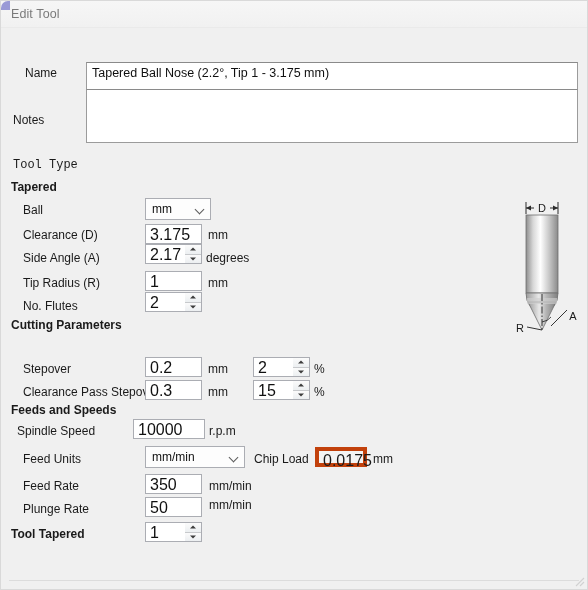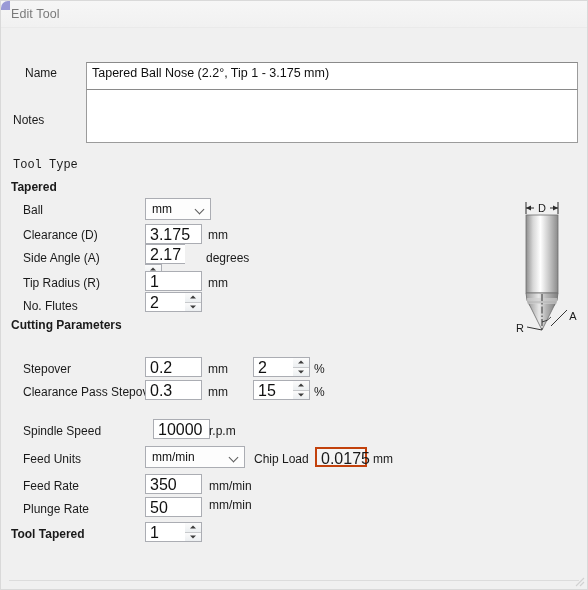--- a/index.html
+++ b/index.html
@@ -78,21 +78,21 @@
     box-sizing: border-box;
     padding: 0 4px;
     font-family: "Liberation Sans", sans-serif;
     font-size: 16px;
     color: #101010;
     outline: none;
   }
   .tf.ro {
     background: #f4f4f4;
     color: #1a1a1a;
-    border: 2px solid #c2410c;
+    border: 4px solid #c2410c;
     text-align: center;
   }
   
   .bigfield {
     border: 1px solid #9b9b9b;
     border-top-color: #8a8a8a;
     background: #fff;
     box-sizing: border-box;
     padding: 3px 5px;
     font-size: 12.5px;
@@ -234,21 +234,21 @@
       <span class="lbl indent">Clearance (D)</span>
     </div>
     <div class="tf" style="position:absolute; left:144px; top:196px; width:57px;">3.175</div>
     <div class="row" style="left:207px; top:200px;">
       <span class="unit">mm</span>
     </div>
 
     <div class="row" style="left:10px; top:223px;">
       <span class="lbl indent">Side Angle (A)</span>
     </div>
-    <div class="spinwrap" style="position:absolute; left:144px; top:216px;flex-direction:column;">
+    <div class="spinwrap" style="position:absolute; left:144px; top:216px;">
       <div class="tf" style="width:40px;">2.17</div>
       <div class="spin">
         <div class="sb top"></div>
         <div class="sb bot"></div>
       </div>
     </div>
     <div class="row" style="left:205px; top:223px;">
       <span class="unit">degrees</span>
     </div>
 
@@ -347,25 +347,28 @@
       <div class="tf" style="width:40px;">15</div>
       <div class="spin">
         <div class="sb top"></div>
         <div class="sb bot"></div>
       </div>
     </div>
     <div class="row" style="left:313px; top:357px;">
       <span class="unit">%</span>
     </div>
 
-
-    <div class="row" style="left:10px; top:396px;">
+    <div class="row" style="left:10px; top:375px;">
+      <span class="lbl bold">Feeds and Speeds</span>
+    </div>
+
+    <div class="row" style="left:4px; top:396px;">
       <span class="lbl indent">Spindle Speed</span>
     </div>
-    <div class="tf" style="position:absolute; left:152px; top:391px; width:57px;">10000</div>
+    <div class="tf" style="position:absolute; left:132px; top:391px; width:72px;">10000</div>
     <div class="row" style="left:208px; top:396px;">
       <span class="unit">r.p.m</span>
     </div>
 
     <div class="row" style="left:10px; top:424px;">
       <span class="lbl indent">Feed Units</span>
     </div>
     <div class="combo" style="position:absolute; left:144px; top:418px; width:100px;">
       <span class="cval">mm/min</span>
       <span class="chev"></span>

